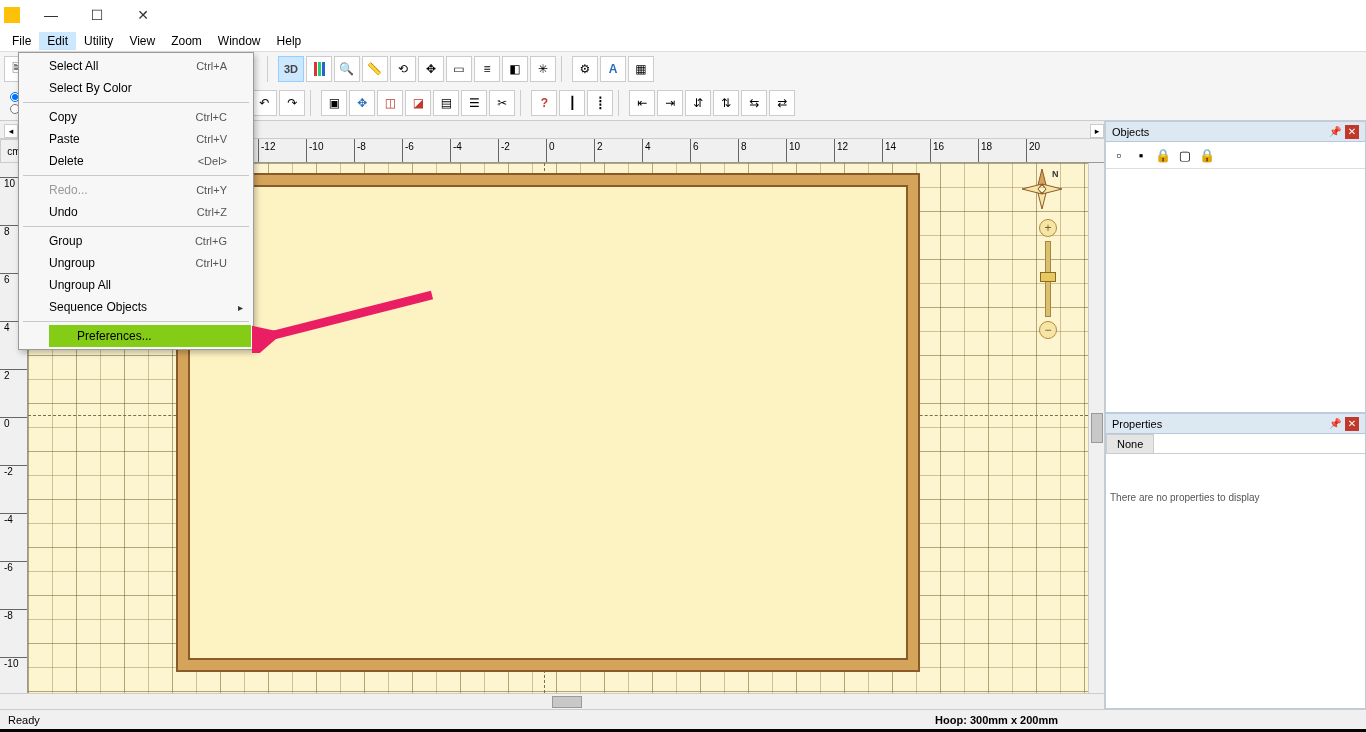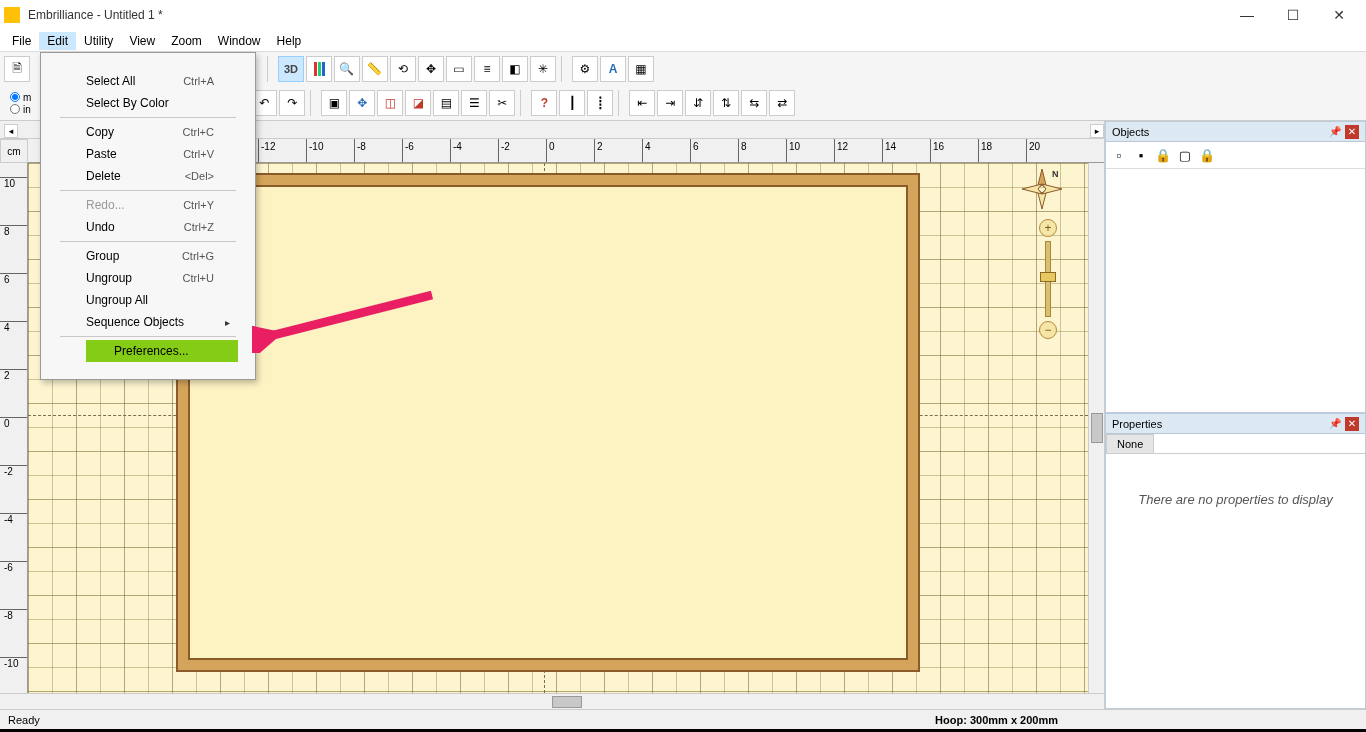--- a/index.html
+++ b/index.html
@@ -85,33 +85,33 @@
 .panel-header .title { flex:1; }
 .panel-header .pin, .panel-header .close { width:14px; height:14px; font-size:10px; display:flex; align-items:center; justify-content:center; margin-left:2px;}
 .panel-header .close { background:#c0392b; color:#fff; }
 .panel-body { flex:1; background:#fff; padding:4px; font-size:11px; }
 .objects-panel { height: 292px; }
 .objects-icons { display:flex; gap:4px; padding:4px; border-bottom:1px solid #ddd;}
 .obj-icon { width:18px; height:18px; display:flex; align-items:center; justify-content:center; font-size:13px;}
 .properties-panel { flex:1; }
 .prop-tabs { display:flex; border-bottom:1px solid #ccc; }
 .prop-tab { padding:3px 10px; font-size:11px; border:1px solid #ccc; border-bottom:none; background:#e5e5e5; }
-.prop-empty { padding: 34px 0; text-align:center; font-size:13px; color:#555;font-style:italic;}
+.prop-empty { padding: 34px 0; text-align:left; font-size:10px; color:#555;}
 
 
 .dropdown {
   position: absolute;
-  left: 40px; top: 52px;
-  width: 216px;
+  left: 18px; top: 52px;
+  width: 236px;
   background: #f7f7f7;
   border: 1px solid #9a9a9a;
   box-shadow: 2px 3px 6px rgba(0,0,0,.25);
   z-index: 100;
   font-size: 12px;
-  padding: 17px;
+  padding: 2px;
 }
 .dd-item { display:flex; align-items:center; height:22px; padding:0 24px 0 28px; position:relative; }
 .dd-item .label { flex:1; }
 .dd-item .shortcut { color:#555; font-size:11px; }
 .dd-item.disabled { color:#9a9a9a; }
 .dd-item.highlight { background:#84cc16;margin-left:28px; }
 .dd-item.arrow::after { content:"▸"; position:absolute; right:8px; font-size:10px; color:#333;}
 .dd-sep { height:1px; background:#c8c8c8; margin:3px 2px; }
 
 
@@ -128,21 +128,20 @@
 .tabstrip .spacer { flex:1; }
 
 
 .bottom-strip { height:4px; background:#000; }
 </style>
 </head>
 <body>
 
 <div class="titlebar">
   <span class="icon"></span>
-  <span class="title">Embrilliance -   Untitled 1 *</span>
   <div class="win-btns">
     <div class="win-btn">—</div>
     <div class="win-btn">☐</div>
     <div class="win-btn">✕</div>
   </div>
 </div>
 
 <div class="menubar">
   <div class="menu-item">File</div>
   <div class="menu-item active">Edit</div>

